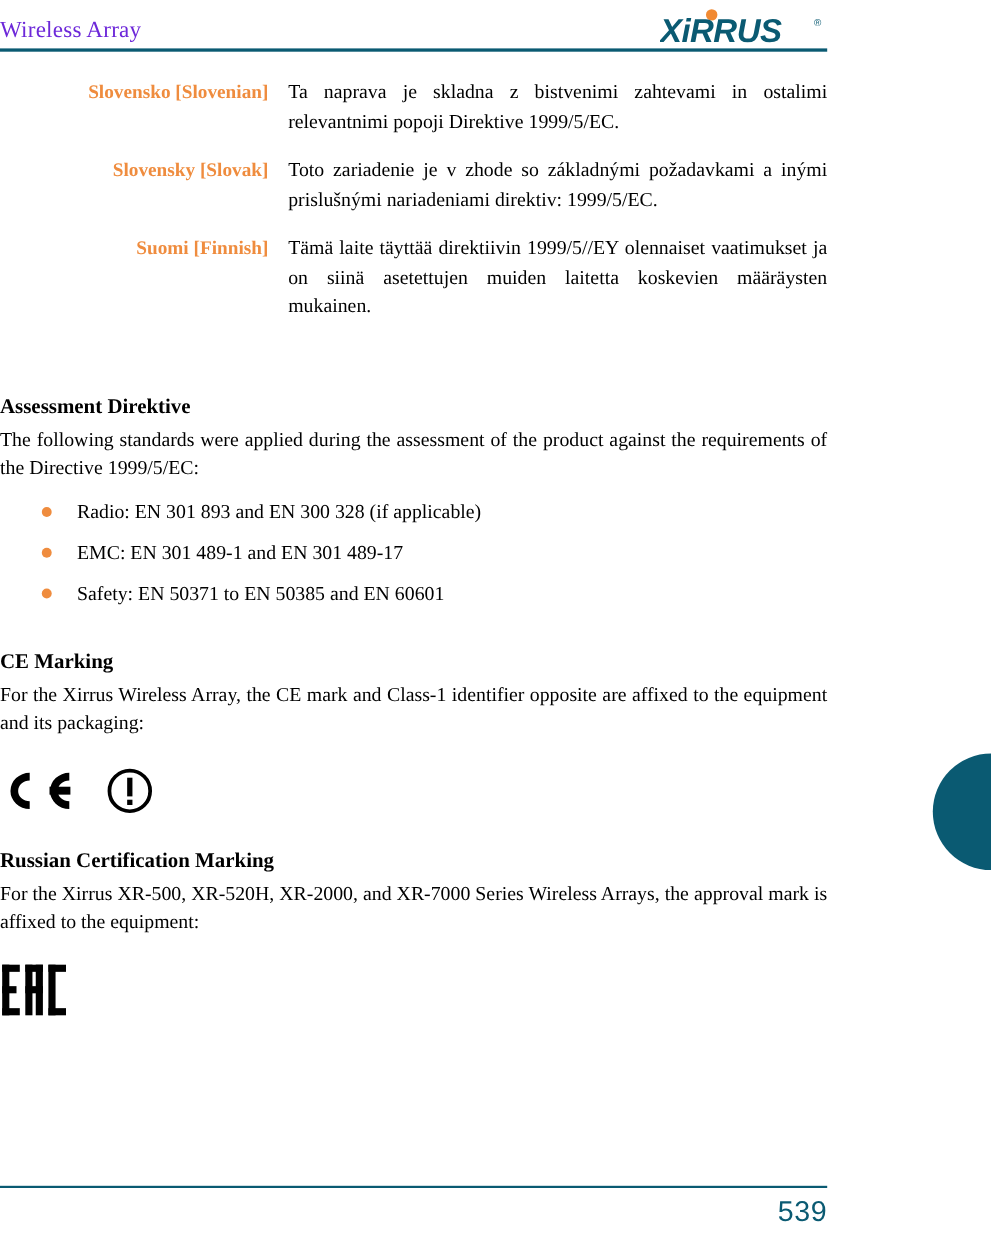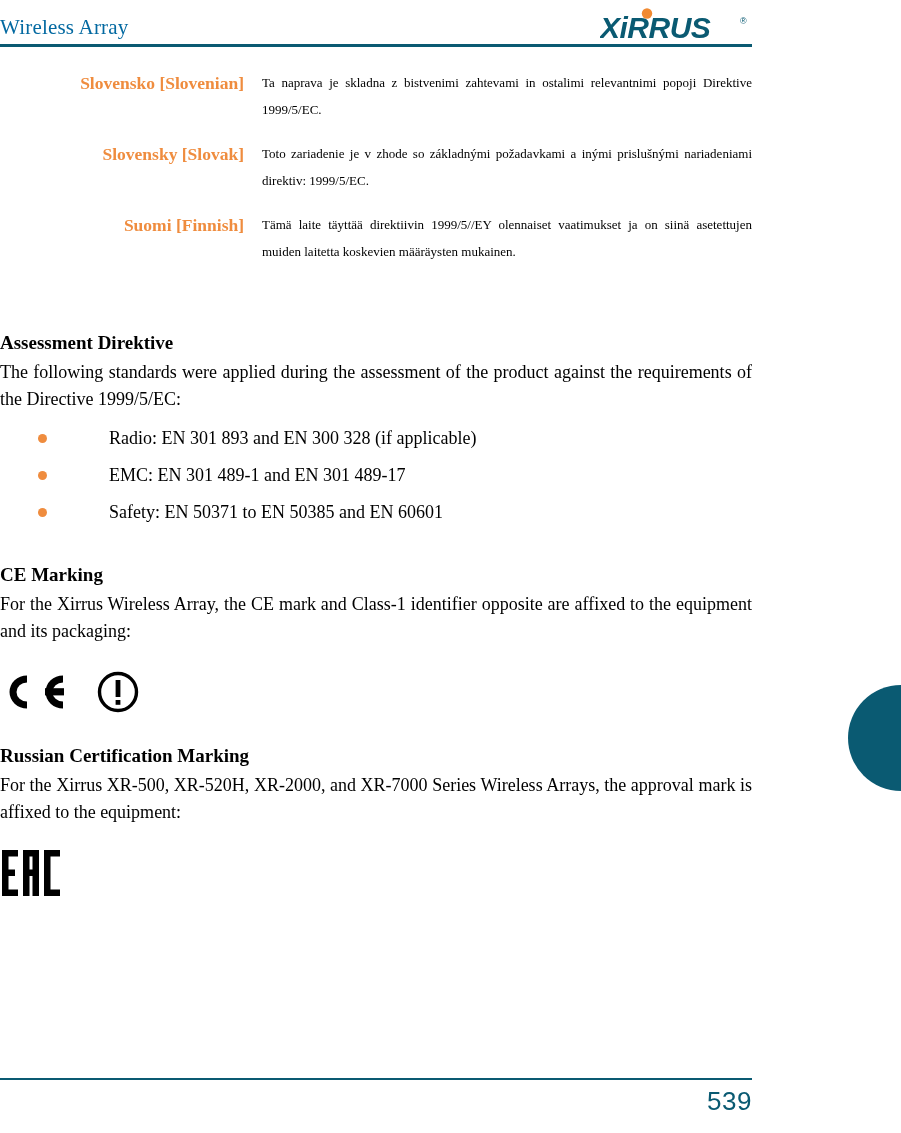--- a/index.html
+++ b/index.html
@@ -30,21 +30,21 @@
     left: 0; top: 0;
     width: 901px;
     height: 52px;
   }
   .header-title {
     position: absolute;
     left: 0px;
     top: 15px;
     font-family: "Liberation Serif", serif;
     font-size: 21px;
-    color: #0369a1;
+    color: #6d28d9;
     letter-spacing: 0.2px;
     white-space: nowrap;
   }
   .header-rule {
     position: absolute;
     left: 0px;
     top: 44px;
     width: 752px;
     height: 3px;
     background: #0a5a72;
@@ -93,21 +93,21 @@
     font-family: "Liberation Serif", serif;
     font-weight: bold;
     font-size: 17.5px;
     color: #ef8c3e;
     line-height: 26px;
     white-space: nowrap;
   }
   .lang-text {
     padding: 0 0 18px 18px;
     font-family: "Liberation Serif", serif;
-    font-size: 13px;
+    font-size: 18px;
     line-height: 26.5px;
     text-align: justify;
     text-justify: inter-word;
     color: #000000;
   }
 
   
   .section { margin-top: 0; }
   .section-heading {
     font-family: "Liberation Serif", serif;
@@ -128,21 +128,21 @@
   }
 
   
   .bullet-list {
     list-style: none;
     margin: 14px 0 0 0;
     padding: 0 0 0 0;
   }
   .bullet-item {
     position: relative;
-    padding-left: 109px;
+    padding-left: 70px;
     margin-bottom: 13px;
     font-family: "Liberation Serif", serif;
     font-size: 18px;
     line-height: 24px;
     color: #000000;
   }
   .bullet-dot {
     position: absolute;
     left: 38px;
     top: 8px;

